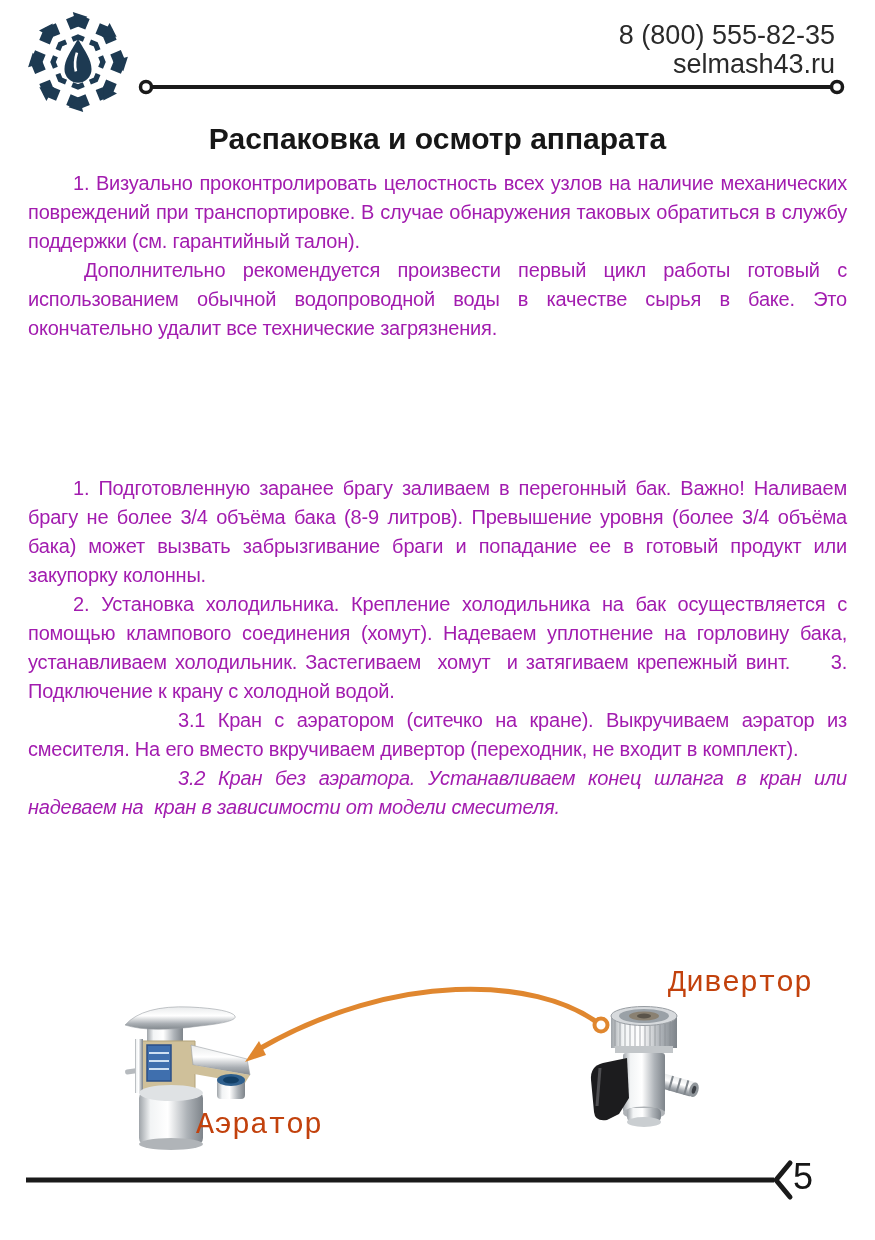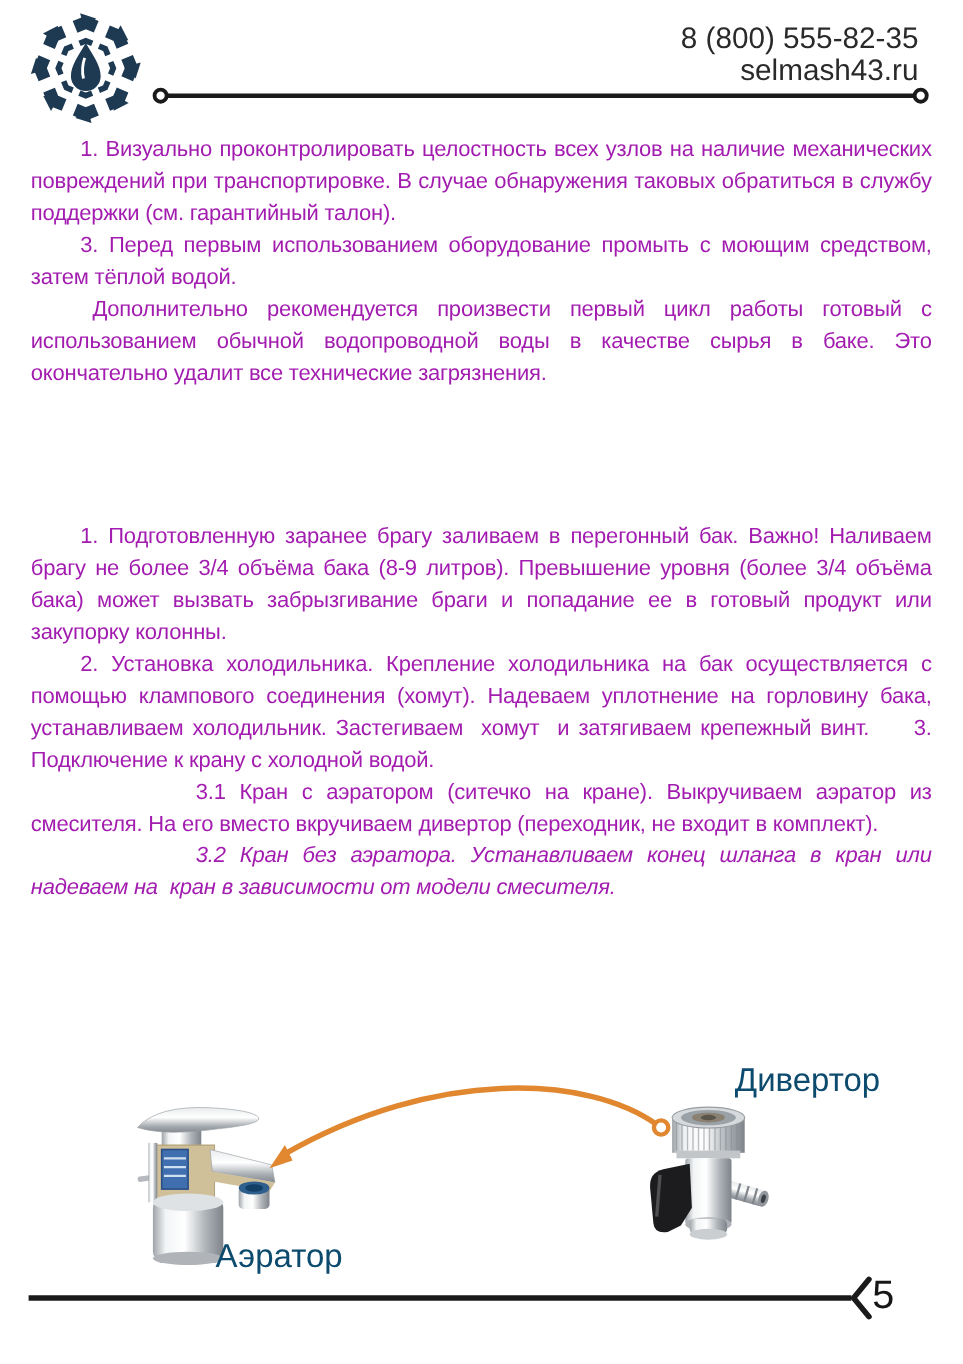--- a/index.html
+++ b/index.html
@@ -21,22 +21,22 @@
              letter-spacing:-0.2px;color:#a21caf;}
   .ind-num{text-indent:45px;}
   .ind-extra{text-indent:56px;}
   .ind-sub{text-indent:150px;}
   .align-left{text-align:left;font-style:italic;}
 
   
   .faucet{position:absolute;left:95px;top:995px;width:160px;height:158px;}
   .diverter{position:absolute;left:585px;top:1000px;width:118px;height:132px;}
   .arrow{position:absolute;left:235px;top:983px;width:385px;height:95px;}
-  .fig-label{position:absolute;font-size:30px;color:#0c4a6e;}
-  .label-aerator{left:196px;top:1108px;margin-top:18px;}
+  .fig-label{position:absolute;font-size:30px;color:#c2410c;font-family:Liberation Mono, monospace;}
+  .label-aerator{left:196px;top:1108px;}
   .label-diverter{left:668px;top:966px;}
 
   
   .footer-rule{position:absolute;left:0;top:1154px;width:875px;height:52px;}
   .page-number{position:absolute;left:793px;top:1156px;font-size:36px;color:#161616;}
 </style>
 </head>
 <body>
 
 <div class="page">
@@ -68,22 +68,22 @@
     <div>selmash43.ru</div>
   </div>
 
   <svg class="rule" viewBox="0 0 707 26">
     <line x1="14" y1="13" x2="693" y2="13" stroke="#1a1a1a" stroke-width="4"></line>
     <circle cx="8" cy="13" r="5.5" fill="#fff" stroke="#1a1a1a" stroke-width="3.5"></circle>
     <circle cx="699" cy="13" r="5.5" fill="#fff" stroke="#1a1a1a" stroke-width="3.5"></circle>
   </svg>
 
   <div class="section s1">
+    <h1>Распаковка и осмотр аппарата</h1>
     <p class="ind-num">1. Визуально проконтролировать целостность всех узлов на наличие механических повреждений при транспортировке. В случае обнаружения таковых обратиться в службу поддержки (см. гарантийный талон).</p>
-    <p class="ind-num">3. Перед первым использованием оборудование промыть с моющим средством, затем тёплой водой.</p>
     <p class="ind-extra">Дополнительно рекомендуется произвести первый цикл работы готовый с использованием обычной водопроводной воды в качестве сырья в баке. Это окончательно удалит все технические загрязнения.</p>
   </div>
 
   <div class="section s2">
     <p class="ind-num">1. Подготовленную заранее брагу заливаем в перегонный бак. Важно! Наливаем брагу не более 3/4 объёма бака (8-9 литров). Превышение уровня (более 3/4 объёма бака) может вызвать забрызгивание браги и попадание ее в готовый продукт или закупорку колонны.</p>
     <p class="ind-num">2. Установка холодильника. Крепление холодильника на бак осуществляется с помощью клампового соединения (хомут). Надеваем уплотнение на горловину бака, устанавливаем холодильник. Застегиваем&nbsp; хомут&nbsp; и затягиваем крепежный винт.&nbsp;&nbsp;&nbsp;&nbsp; 3. Подключение к крану с холодной водой.</p>
     <p class="ind-sub">3.1 Кран с аэратором (ситечко на кране). Выкручиваем аэратор из смесителя. На его вместо вкручиваем дивертор (переходник, не входит в комплект).</p>
     <p class="ind-sub align-left">3.2 Кран без аэратора. Устанавливаем конец шланга в кран или надеваем на&nbsp; кран в зависимости от модели смесителя.</p>
   </div>
 

